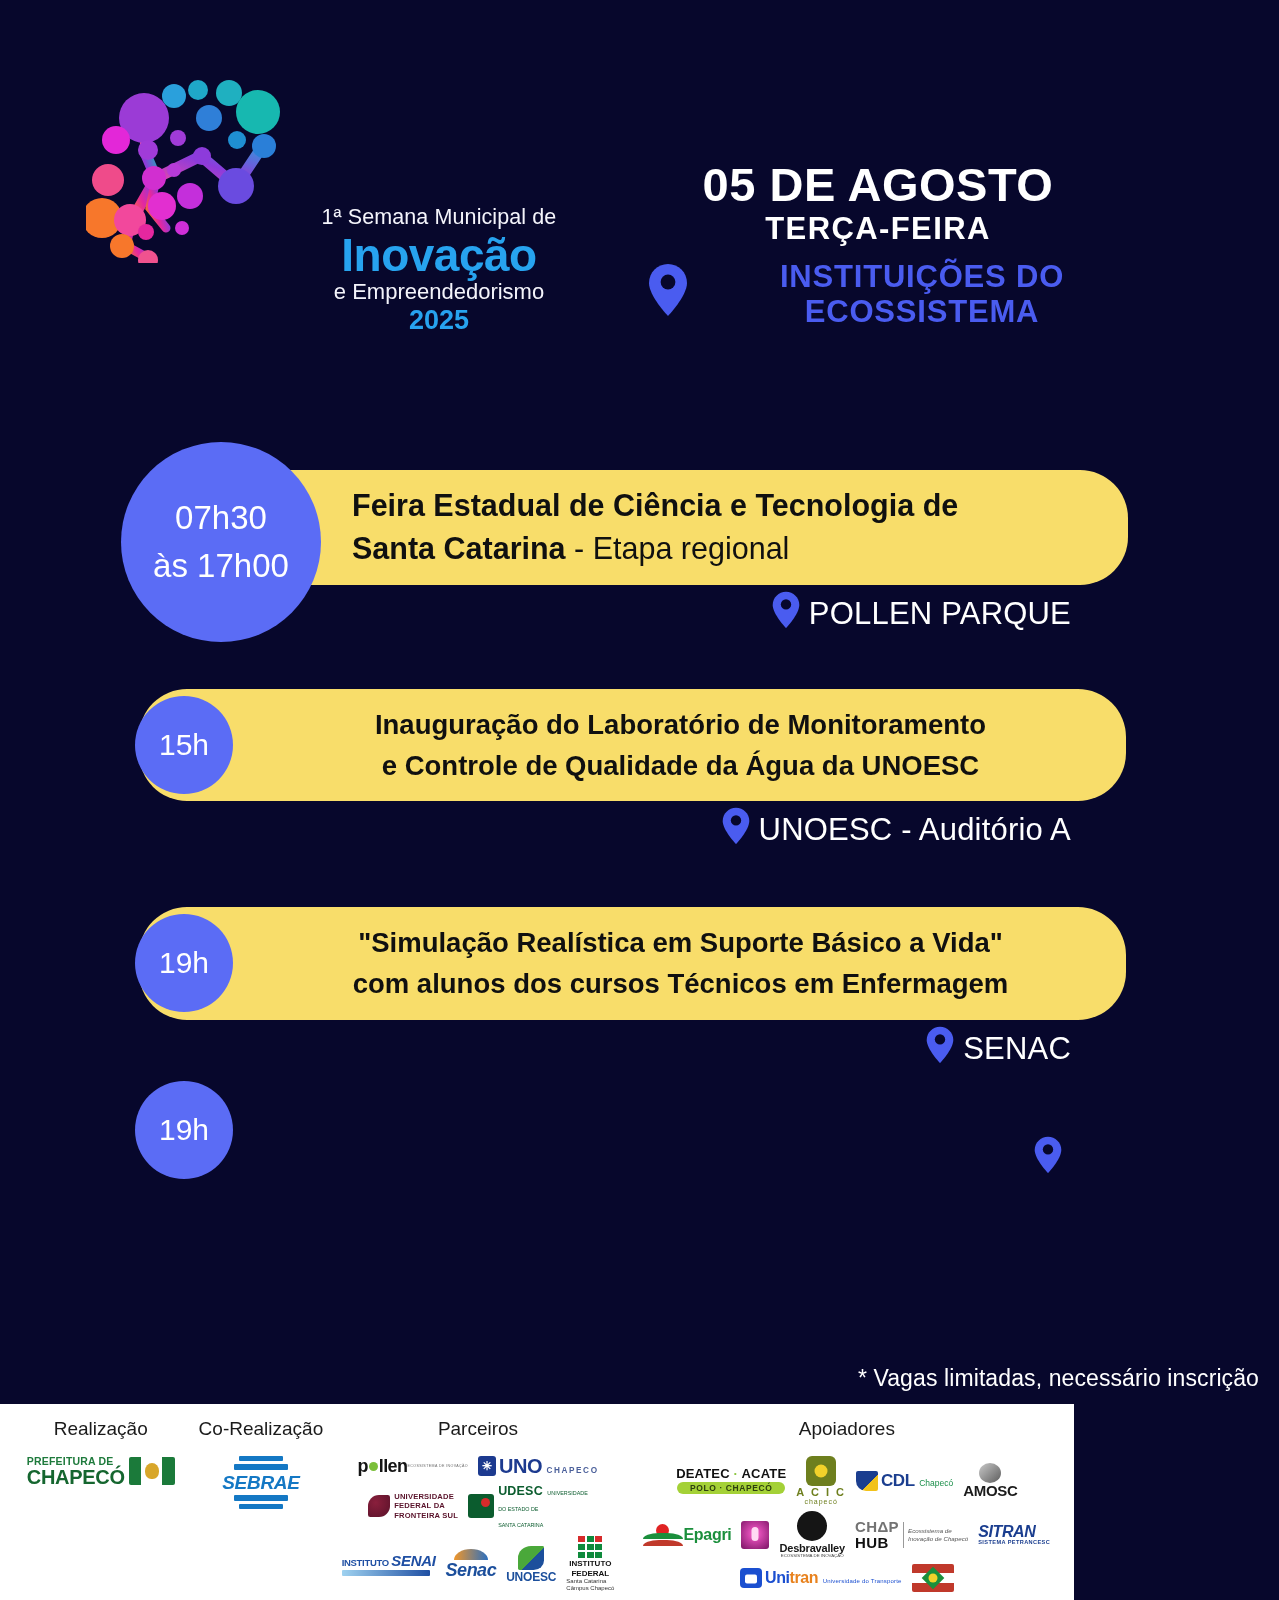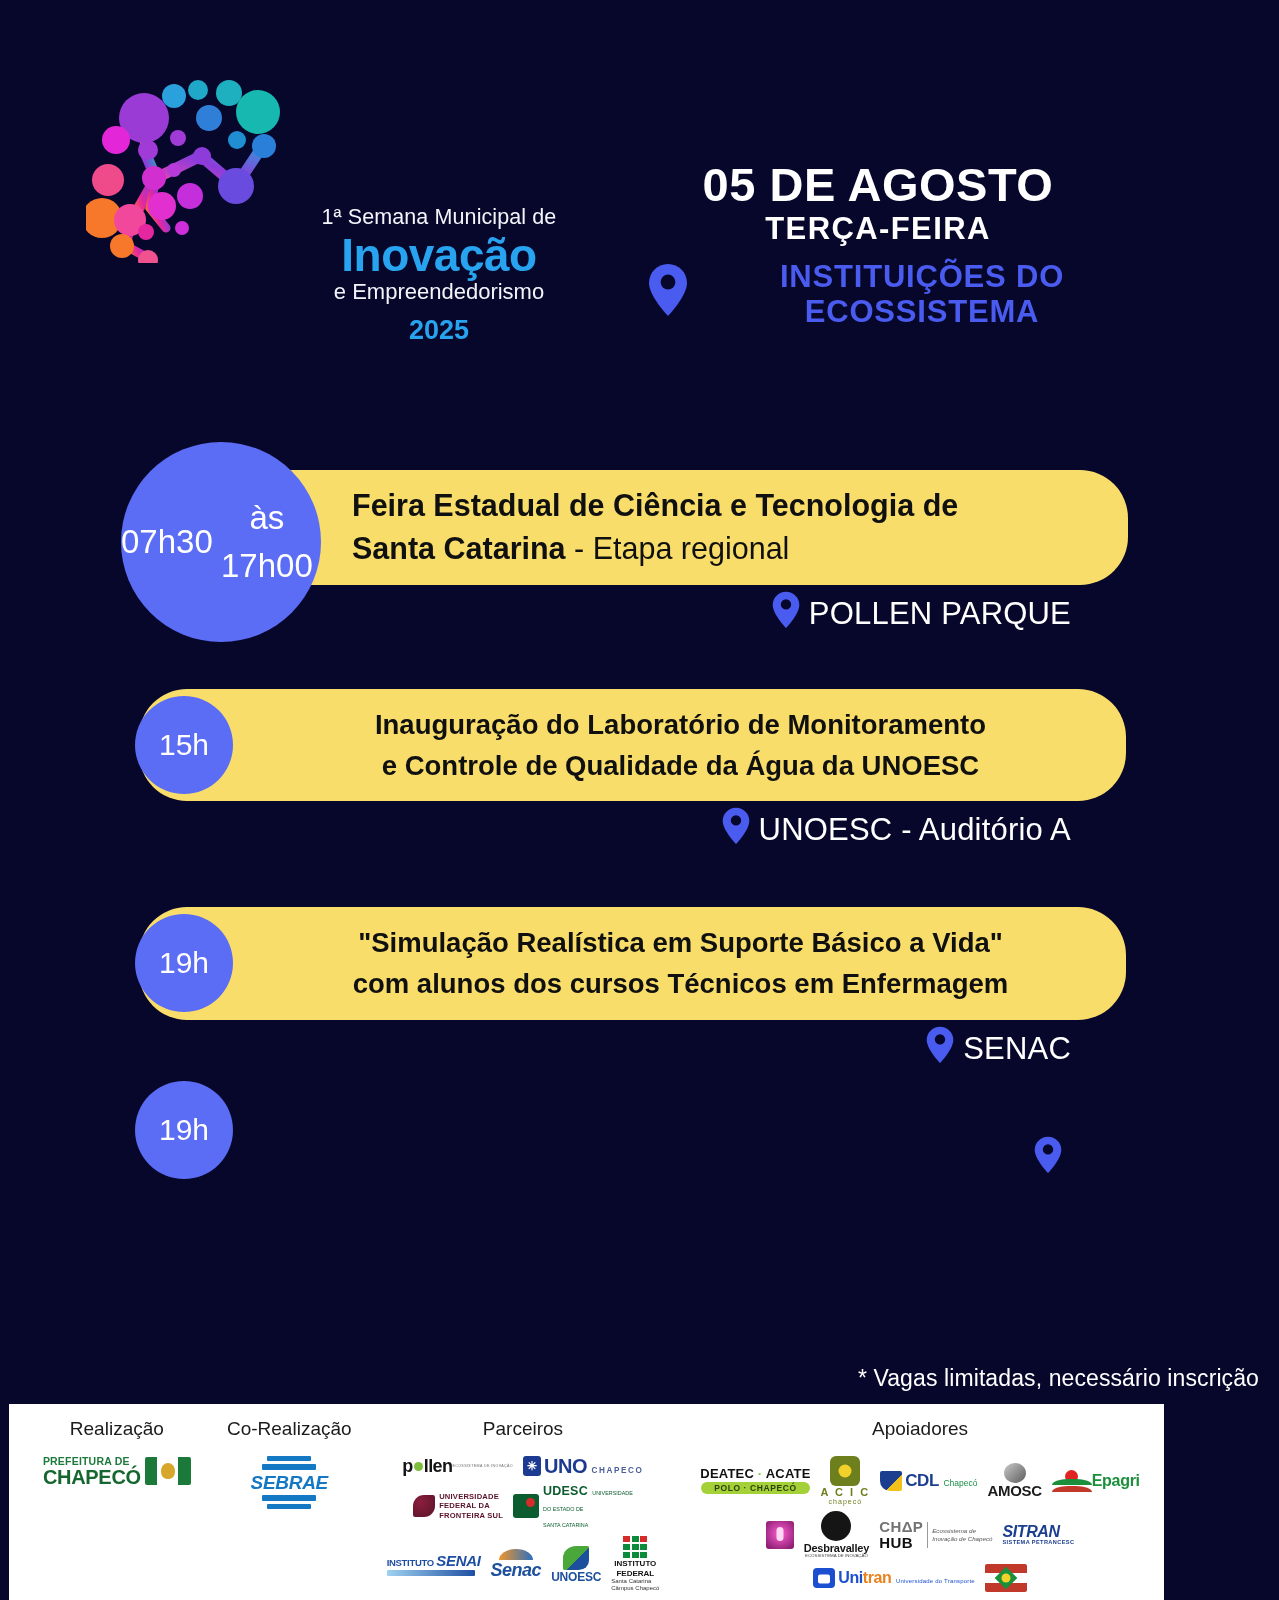--- a/index.html
+++ b/index.html
@@ -15,21 +15,21 @@
 
   
   .header { position:absolute; left:8px; top:0; width:1279px; height:370px; }
 
   .brand { position:absolute; left:78px; top:78px; width:420px; height:280px; }
   .brand-mark { position:absolute; left:0; top:0; width:225px; height:185px; }
   .brand-text { position:absolute; left:228px; top:128px; width:250px; text-align:center; }
   .brand-l1 { font-size:21.5px; color:#f4f4fb; letter-spacing:.1px; line-height:1.1; white-space:nowrap; }
   .brand-l2 { font-size:46px; font-weight:bold; color:#27a3ef; line-height:1.08; letter-spacing:-.5px; margin-top:1px; }
   .brand-l3 { font-size:22px; color:#f4f4fb; line-height:1.15; white-space:nowrap; margin-top:-1px; }
-  .brand-l4 { font-size:27px; font-weight:bold; color:#27a3ef; line-height:1.1; margin-top:11px; }
+  .brand-l4 { font-size:27px; font-weight:bold; color:#27a3ef; line-height:1.1; margin-top:1px; }
 
   .dateblock { position:absolute; left:620px; top:160px; width:540px; }
   .date-main { font-size:47px; font-weight:bold; color:#ffffff; letter-spacing:.5px; text-align:center; width:420px; margin-left:40px; line-height:1.05; }
   .date-sub { font-size:31px; font-weight:bold; color:#ffffff; letter-spacing:1.4px; text-align:center; width:420px; margin-left:40px; line-height:1.15; margin-top:2px; }
   .hdr-loc { display:flex; align-items:flex-start; margin-top:12px; }
   .hdr-loc .pin { flex:0 0 auto; margin-left:20px; margin-top:4px; }
   .hdr-loc-text { font-size:31px; font-weight:bold; color:#4a5cf0; letter-spacing:.8px; text-align:center; line-height:1.14; flex:1 1 auto; margin-left:8px; padding-right:20px; }
 
   
   .schedule { position:absolute; left:0; top:470px; width:1279px; }
@@ -39,21 +39,21 @@
   .pill {
     background:#f8dd6a;
     border-radius:48px;
     display:flex; align-items:center;
     min-height:96px;
   }
   .timecircle {
     background:#5b6cf5;
     border-radius:50%;
     color:#ffffff;
-    display:flex; 
+    display:flex; flex-direction:column;
     align-items:center; justify-content:center;
     text-align:center;
     position:absolute;
     z-index:3;
   }
   .ttl { color:#101010; font-weight:bold; }
   .sub { color:#101010; font-weight:normal; }
   .loc {
     display:flex; align-items:center; justify-content:flex-end;
     color:#ffffff; font-size:31px; letter-spacing:.2px;
@@ -79,21 +79,21 @@
   .ev4 { margin-top:58px; }
   .ev4 .pill { margin-left:139px; width:985px; }
 
   .footnote {
     position:absolute; right:20px; top:1365px;
     color:#ffffff; font-size:23px; letter-spacing:.1px;
   }
 
   
   .footer {
-    position:absolute; left:9px; bottom:0; width:1155px; height:196px;
+    position:absolute; left:0; bottom:0; width:1074px; height:196px;
     background:#ffffff;
     margin-top:15px;
   }
   .fgroups { display:flex; height:100%; padding:14px 8px 6px 8px; }
   .fgroup { display:flex; flex-direction:column; align-items:center; }
   .fgroup-title { font-size:19px; color:#1b1b1b; margin-bottom:16px; white-space:nowrap; }
   .logos { display:flex; flex-wrap:wrap; justify-content:center; align-items:center; gap:6px 10px; }
   .g-realizacao { width:220px; }
   .g-corealizacao { width:160px; }
   .g-parceiros { width:355px; }

